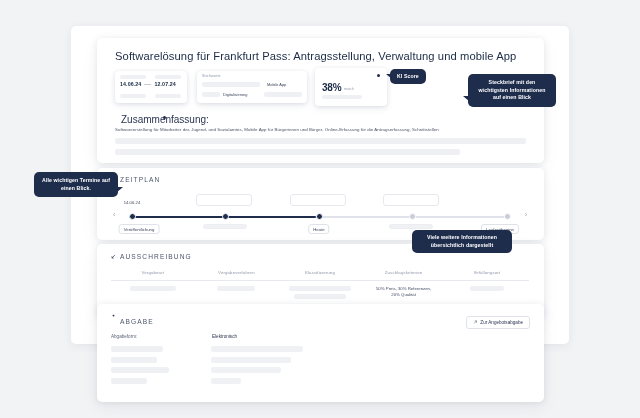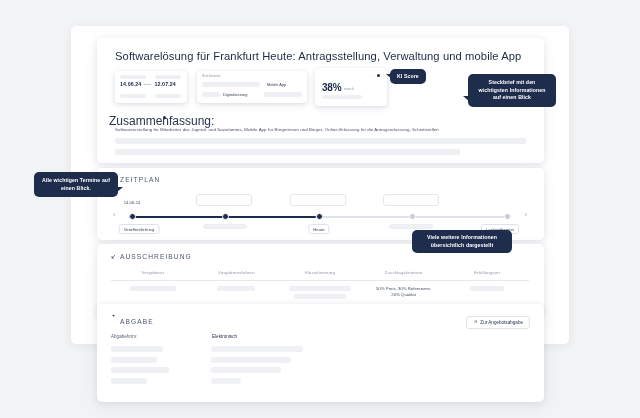--- a/index.html
+++ b/index.html
@@ -47,21 +47,21 @@
   .date-txt{font-size:5.3px;color:#1b2a45;font-weight:bold;letter-spacing:.1px;}
   .date-dash{width:7px;height:1px;background:#c8ccd6;}
 
   .tag-head{position:absolute;left:5px;top:3px;font-size:3.6px;color:#8b93a4;letter-spacing:.2px;}
   .tag-chip{position:absolute;font-size:3.9px;color:#3c4659;}
 
   .score-val{position:absolute;left:7px;top:14px;font-size:10px;font-weight:bold;color:#1b2a45;letter-spacing:-.2px;}
   .score-sub{position:absolute;left:29px;top:19px;font-size:3.6px;color:#9aa1b1;}
   .score-dot{position:absolute;right:7px;top:6px;width:3.4px;height:3.4px;border-radius:50%;background:#1f2d4d;}
 
-  .sum-label{position:absolute;left:12px;top:76px;font-size:12px;color:#2a3550;}
+  .sum-label{position:absolute;left:24px;top:76px;font-size:10px;color:#2a3550;}
   .sum-icon{position:absolute;left:66px;top:78px;width:3.2px;height:3.2px;border-radius:50%;background:#1f2d4d;}
   .sum-text{position:absolute;left:18px;top:89px;width:415px;font-size:4.4px;color:#4a5368;line-height:1.25;letter-spacing:.05px;white-space:nowrap;overflow:hidden;}
 
   
   .sec-head{position:absolute;display:flex;align-items:center;gap:4px;}
   .sec-ico{width:5px;height:5px;color:#2a3550;}
   .sec-label{font-size:6.6px;color:#4b556c;letter-spacing:1.1px;}
 
   .tl-wrap{position:absolute;left:14px;top:28px;width:418px;height:38px;}
   .tl-line{position:absolute;left:18px;top:20px;width:382px;height:1.6px;background:#dfe2e9;border-radius:2px;}
@@ -117,21 +117,21 @@
   .tip-kiscore:after{left:-4px;top:5px;border-top:5px solid #1f2d4d;border-left:6px solid transparent;}
 </style>
 </head>
 <body>
 
 <div class="stage">
 
   <div class="outer-panel"></div>
 
   <div class="card card-profile">
-    <div class="doc-title">Softwarelösung für Frankfurt Heute: Antragsstellung, Verwaltung und mobile App</div>
+    <div class="doc-title">Softwarelösung für Frankfurt Pass: Antragsstellung, Verwaltung und mobile App</div>
 
     <div class="mini-card mc-dates">
       <span class="blur" style="position:absolute;left:5px;top:4px;width:26px;height:4px;"></span>
       <span class="blur" style="position:absolute;left:40px;top:4px;width:26px;height:4px;"></span>
       <div class="dates-row">
         <span class="date-txt">14.06.24</span>
         <span class="date-dash"></span>
         <span class="date-txt">12.07.24</span>
       </div>
       <span class="blur" style="position:absolute;left:5px;top:23px;width:26px;height:4px;"></span>

